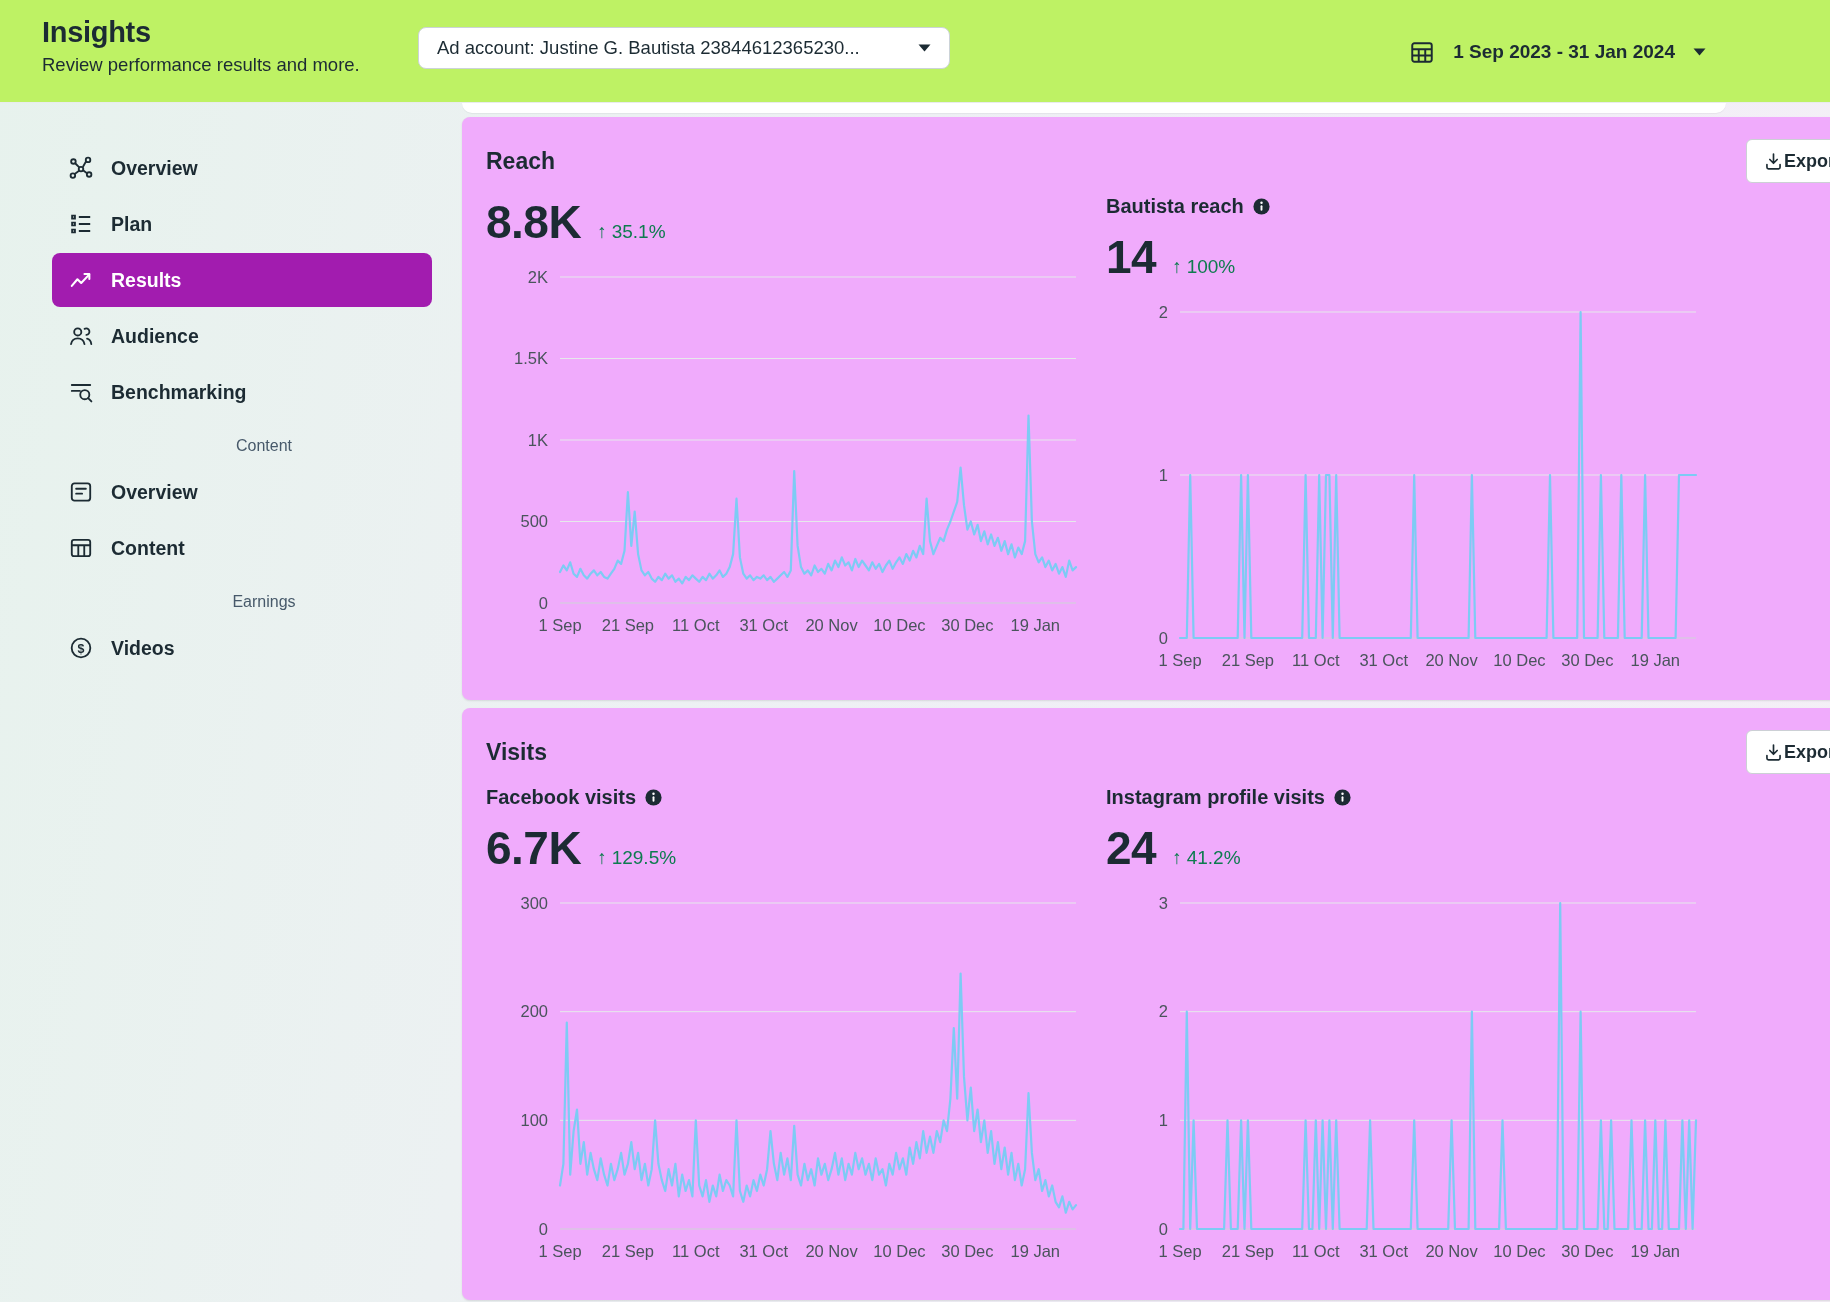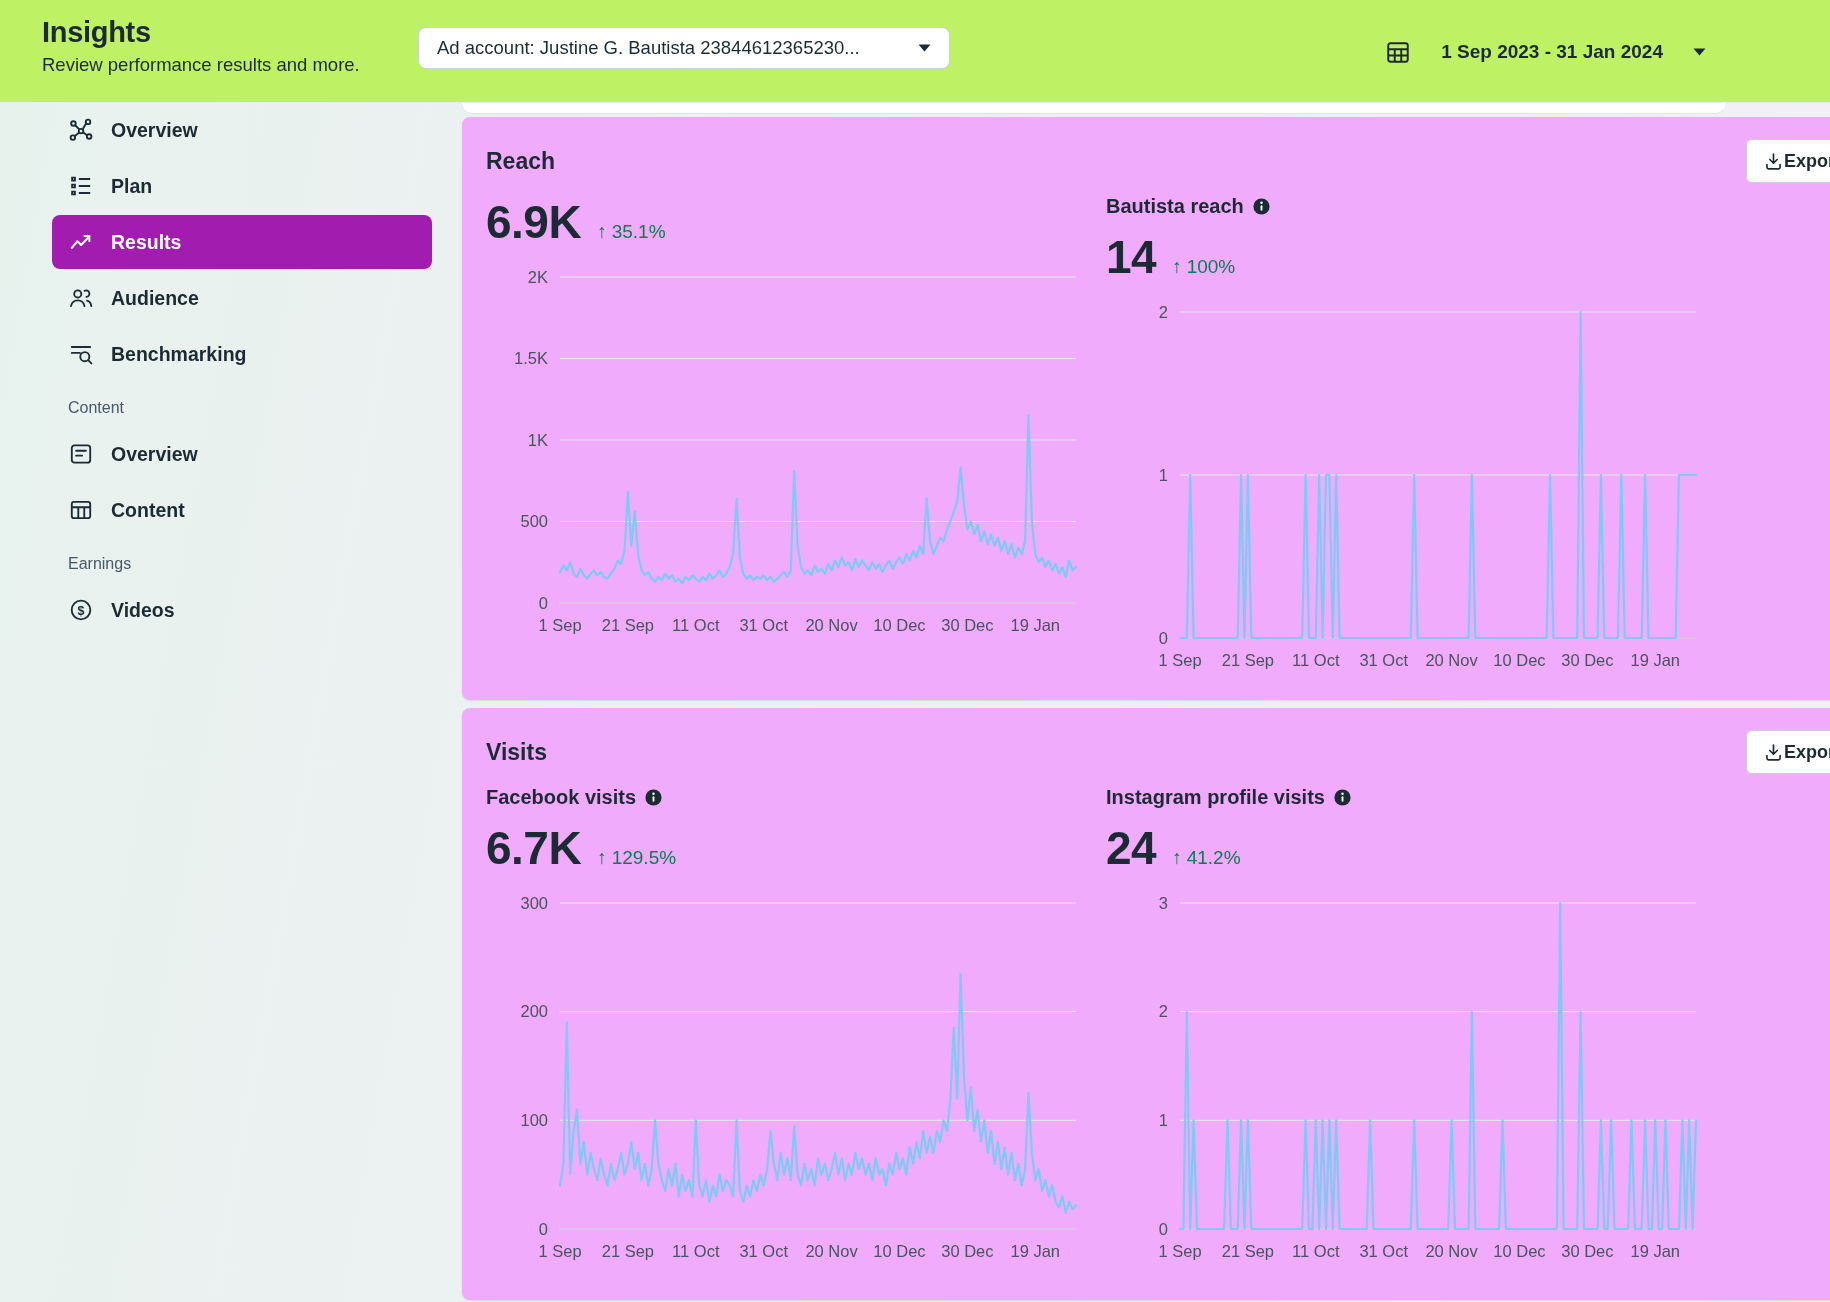--- a/index.html
+++ b/index.html
@@ -11,24 +11,24 @@
     overflow:hidden;position:relative;
   }
   
   .topbar{position:absolute;top:0;left:0;width:100%;height:103px;background:#bef264;border-bottom:1px solid #e9ebee;z-index:10;}
   .title-block{position:absolute;left:42px;top:16px;}
   .title-block h1{font-size:29px;font-weight:700;letter-spacing:-0.3px;color:#1c2b33;}
   .title-block p{font-size:18.5px;margin-top:5px;color:#1c2b33;}
   .account-dd{position:absolute;left:418px;top:27px;width:532px;height:42px;background:#fff;
     border:1px solid #ccd3d8;border-radius:8px;display:flex;align-items:center;justify-content:space-between;
     padding:0 18px;font-size:18.5px;font-weight:500;color:#1c2b33;cursor:pointer;font-family:inherit;}
-  .date-range{position:absolute;right:124px;top:30px;height:44px;display:flex;align-items:center;gap:30px;
+  .date-range{position:absolute;right:124px;top:30px;height:44px;display:flex;align-items:center;gap:18px;
     font-size:19px;font-weight:600;cursor:pointer;}
   
-  .sidebar{position:absolute;top:103px;left:0;width:460px;bottom:0;}
+  .sidebar{position:absolute;top:103px;left:0;width:460px;bottom:0;padding-top:38px;text-align:center;}
   .nav-item{width:380px;height:54px;margin:0 0 2px 52px;padding-left:16px;border-radius:8px;
     display:flex;align-items:center;gap:17px;font-size:19.5px;font-weight:600;color:#1c2b33;cursor:pointer;}
   .nav-item.selected{background:#a21caf;color:#fff;}
   .nav-icon{width:26px;height:26px;display:flex;align-items:center;justify-content:center;flex:none;}
   .nav-icon svg{width:26px;height:26px;}
   .nav-section{margin:18px 0 10px 68px;font-size:16px;font-weight:400;color:#47596a;}
   
   .top-strip{position:absolute;left:462px;top:103px;width:1264px;height:10px;background:#fff;
     border-radius:0 0 12px 12px;box-shadow:0 1px 1px rgba(0,0,0,.05);z-index:1;}
   .card{position:absolute;left:462px;width:1432px;background:#f0abfc;border-radius:8px;
@@ -188,21 +188,21 @@
         <span>Export</span>
         <svg class="caret" width="12" height="7" viewBox="0 0 12 7">
             <polygon points="0.5,0.5 11.5,0.5 6,6.5" fill="#1c2b33"></polygon>
           </svg>
       </button>
     </div>
 
     <div class="charts-row">
       <div class="chart-block">
         <div class="metric-row">
-          <span class="metric-value">6.9K</span>
+          <span class="metric-value">8.8K</span>
           <span class="metric-delta delta-pos" style="color: rgb(14, 123, 79);">
             <span>↑</span>
             <span>35.1%</span>
           </span>
         </div>
         <div class="chart"><svg viewBox="0 0 596 380" width="596" height="380">
               <line x1="74" x2="590" y1="344" y2="344" stroke="#cfd3d7" stroke-width="1"></line>
               <text x="62" y="349.5" text-anchor="end" class="ytick">0</text>
               <line x1="74" x2="590" y1="262.5" y2="262.5" stroke="#e6e8eb" stroke-width="1"></line>
               <text x="62" y="268" text-anchor="end" class="ytick">500</text>

